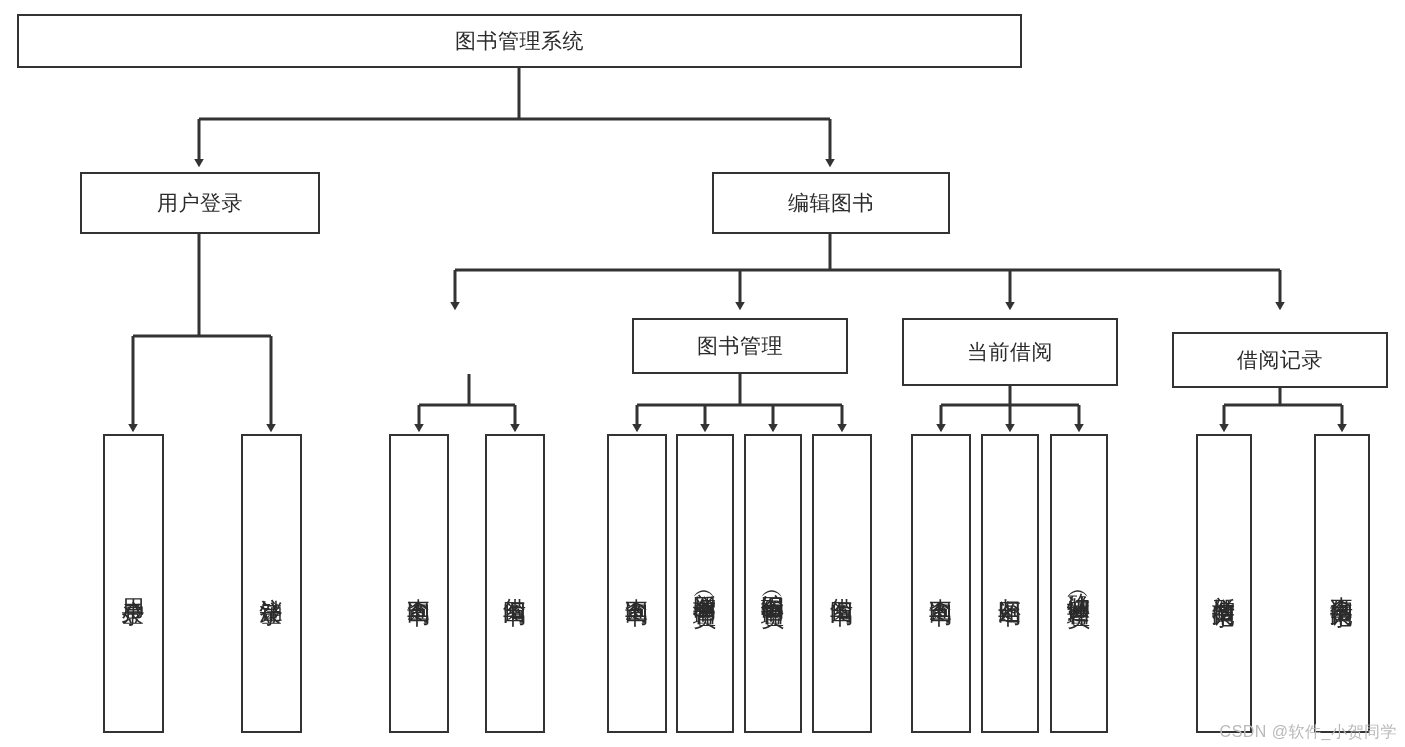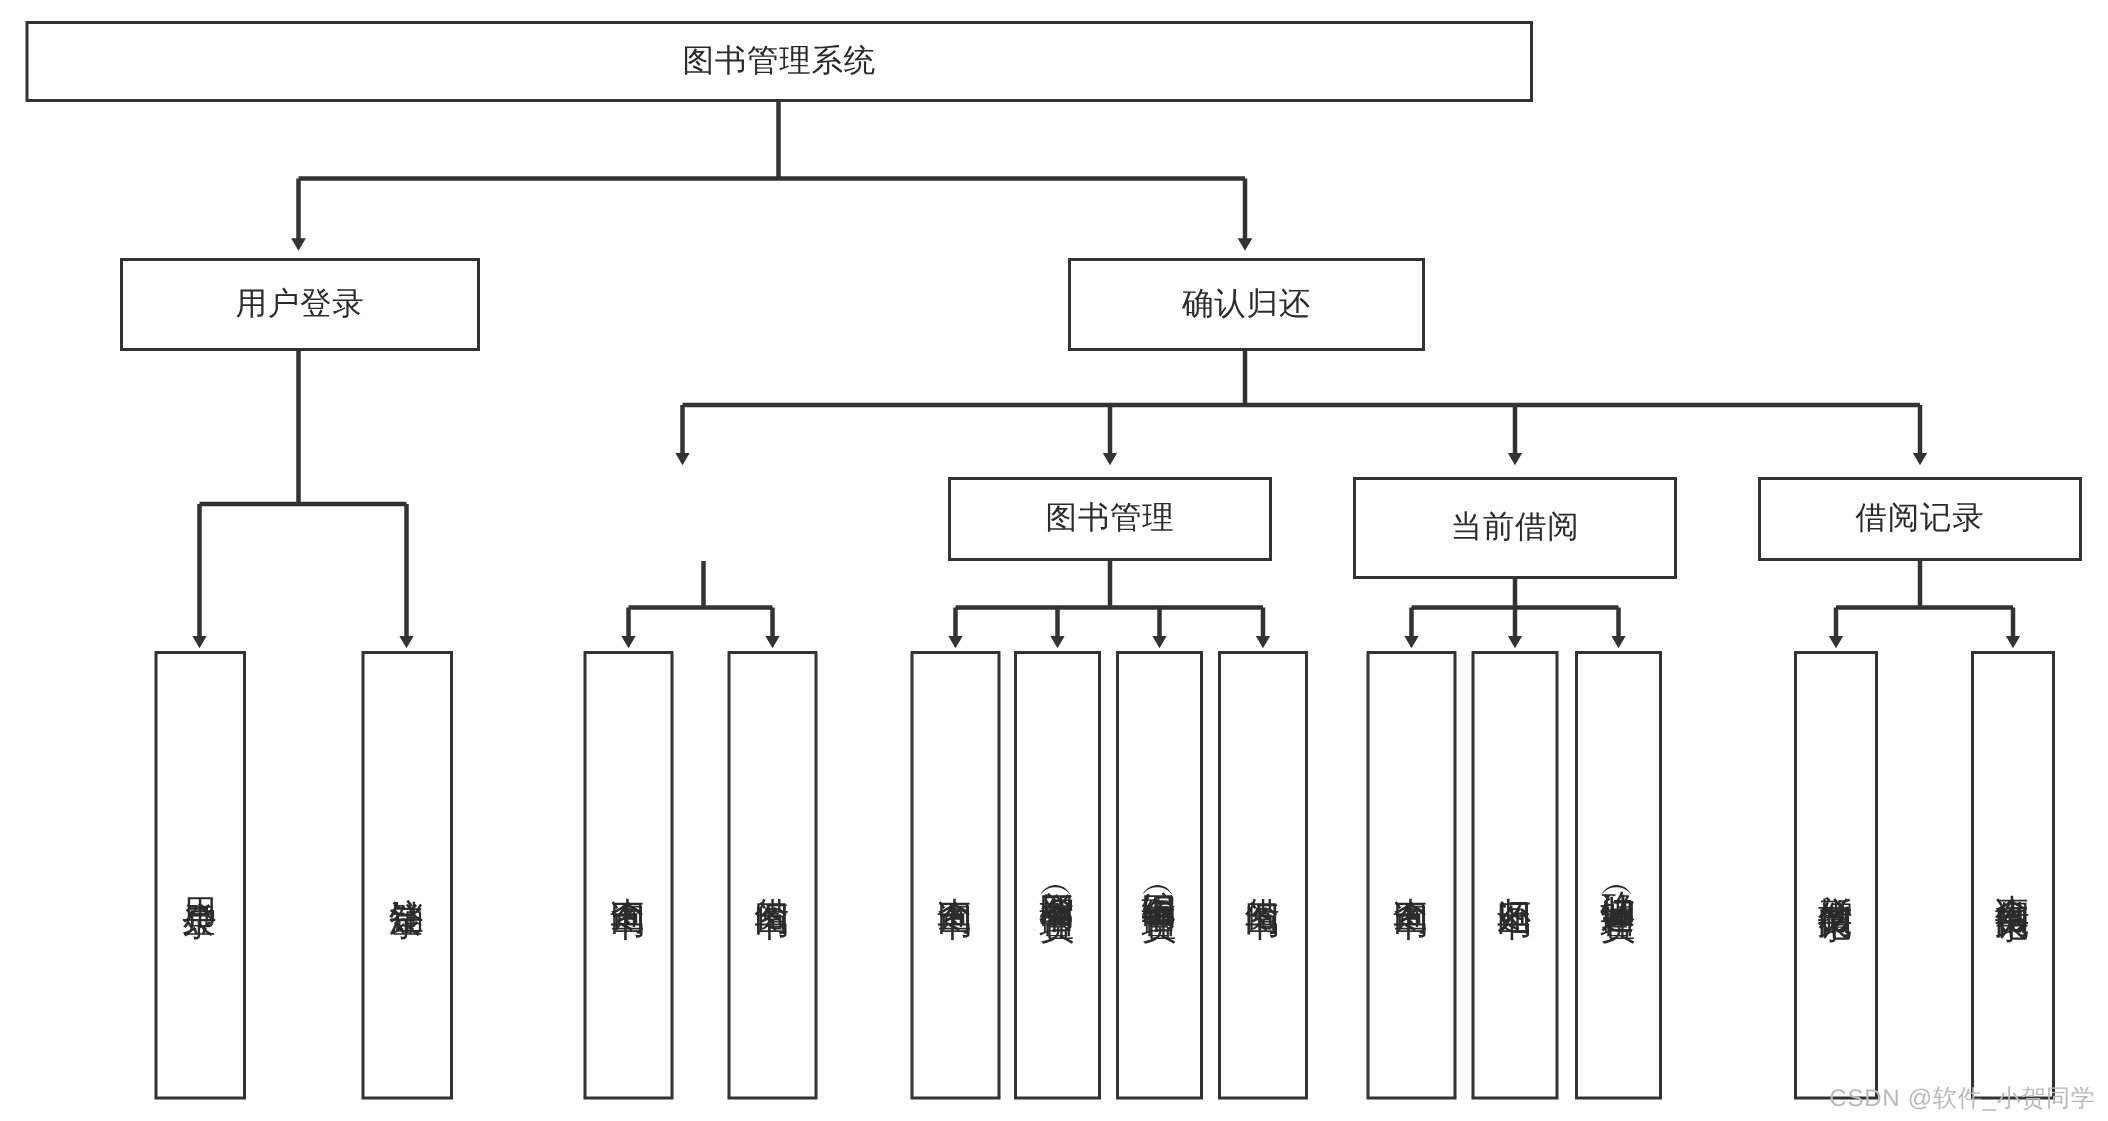--- a/index.html
+++ b/index.html
@@ -136,33 +136,33 @@
 
   <div class="node horiz root" style="left:17px; top:14px; width:1005px; height:54px;">
     <span class="node-label">图书管理系统</span>
   </div>
 
   <div class="node horiz" style="left:80px; top:172px; width:240px; height:62px;">
     <span class="node-label">用户登录</span>
   </div>
 
   <div class="node horiz" style="left:712px; top:172px; width:238px; height:62px;">
-    <span class="node-label">确认归还</span>
+    <span class="node-label">编辑图书</span>
   </div>
 
 
   <div class="node horiz" style="left:632px; top:318px; width:216px; height:56px;">
     <span class="node-label">图书管理</span>
   </div>
 
   <div class="node horiz" style="left:902px; top:318px; width:216px; height:68px;">
     <span class="node-label">当前借阅</span>
   </div>
 
-  <div class="node horiz" style="left:1172px; top:318px; width:216px; height:56px;">
+  <div class="node horiz" style="left:1172px; top:332px; width:216px; height:56px;">
     <span class="node-label">借阅记录</span>
   </div>
 
   <div class="node vert" style="left:103px; top:434px; width:61px; height:299px;">
     <span class="node-label">用户登录</span>
   </div>
 
   <div class="node vert" style="left:241px; top:434px; width:61px; height:299px;">
     <span class="node-label">注销登录</span>
   </div>

